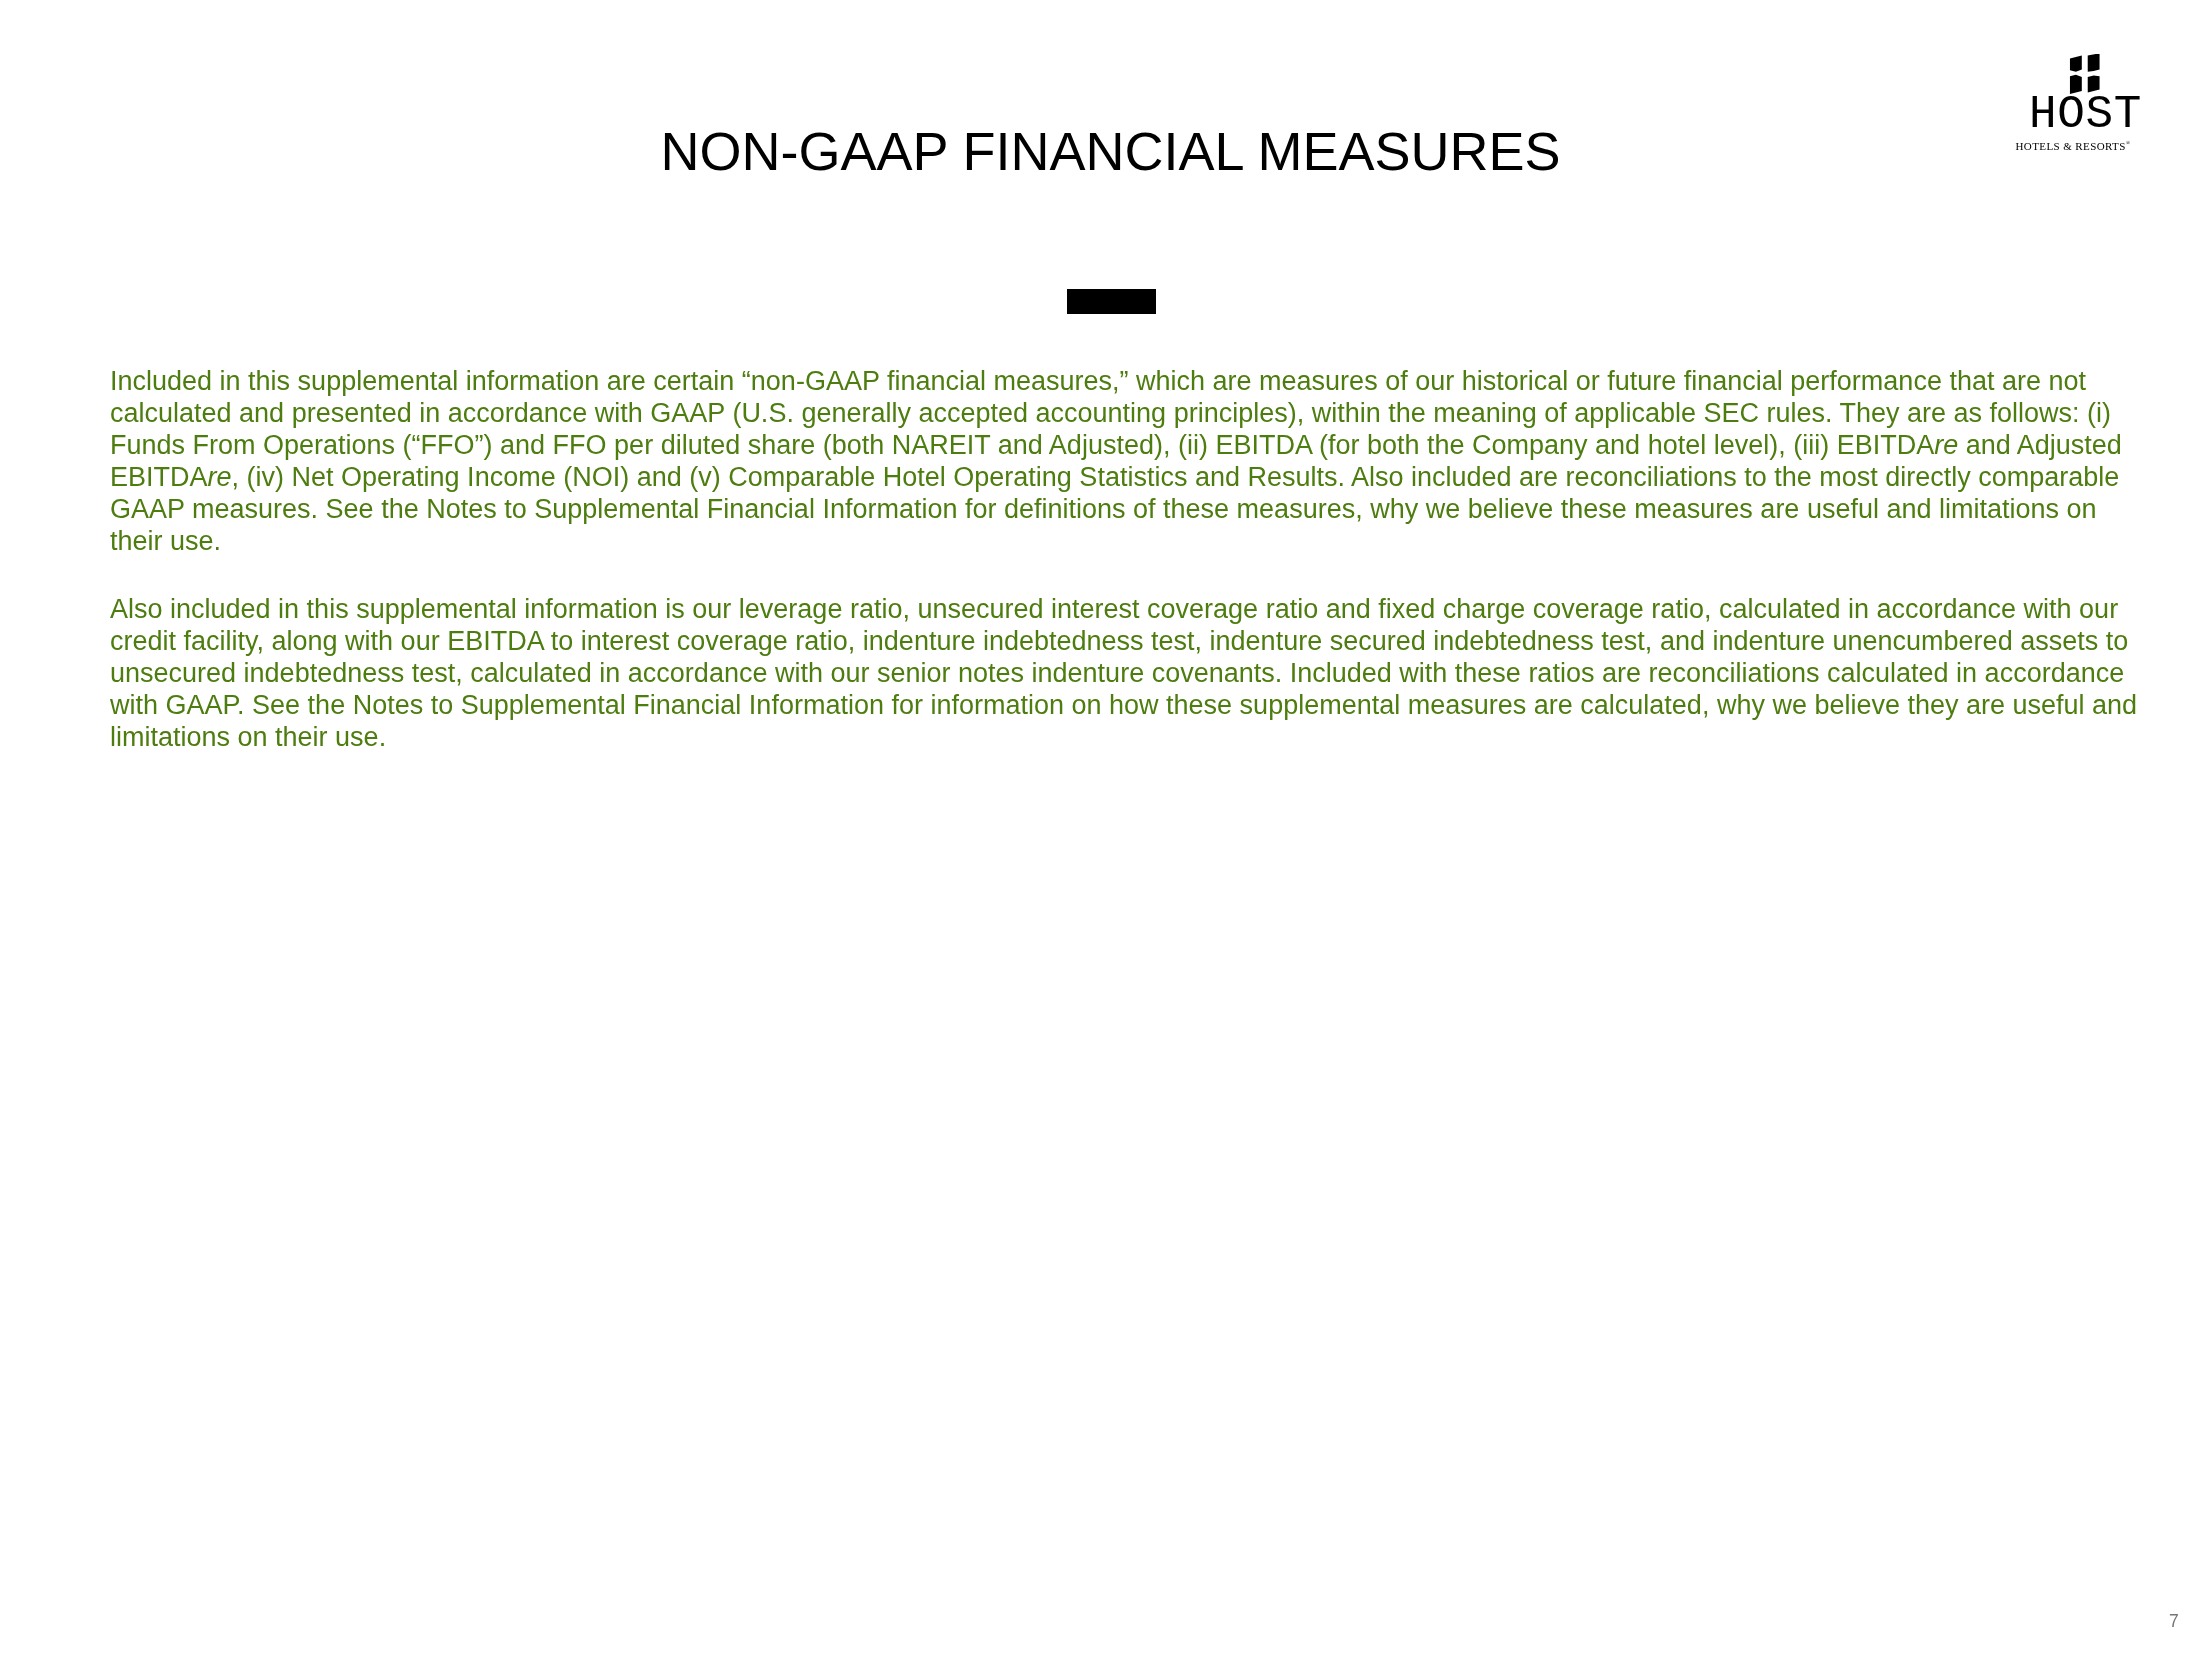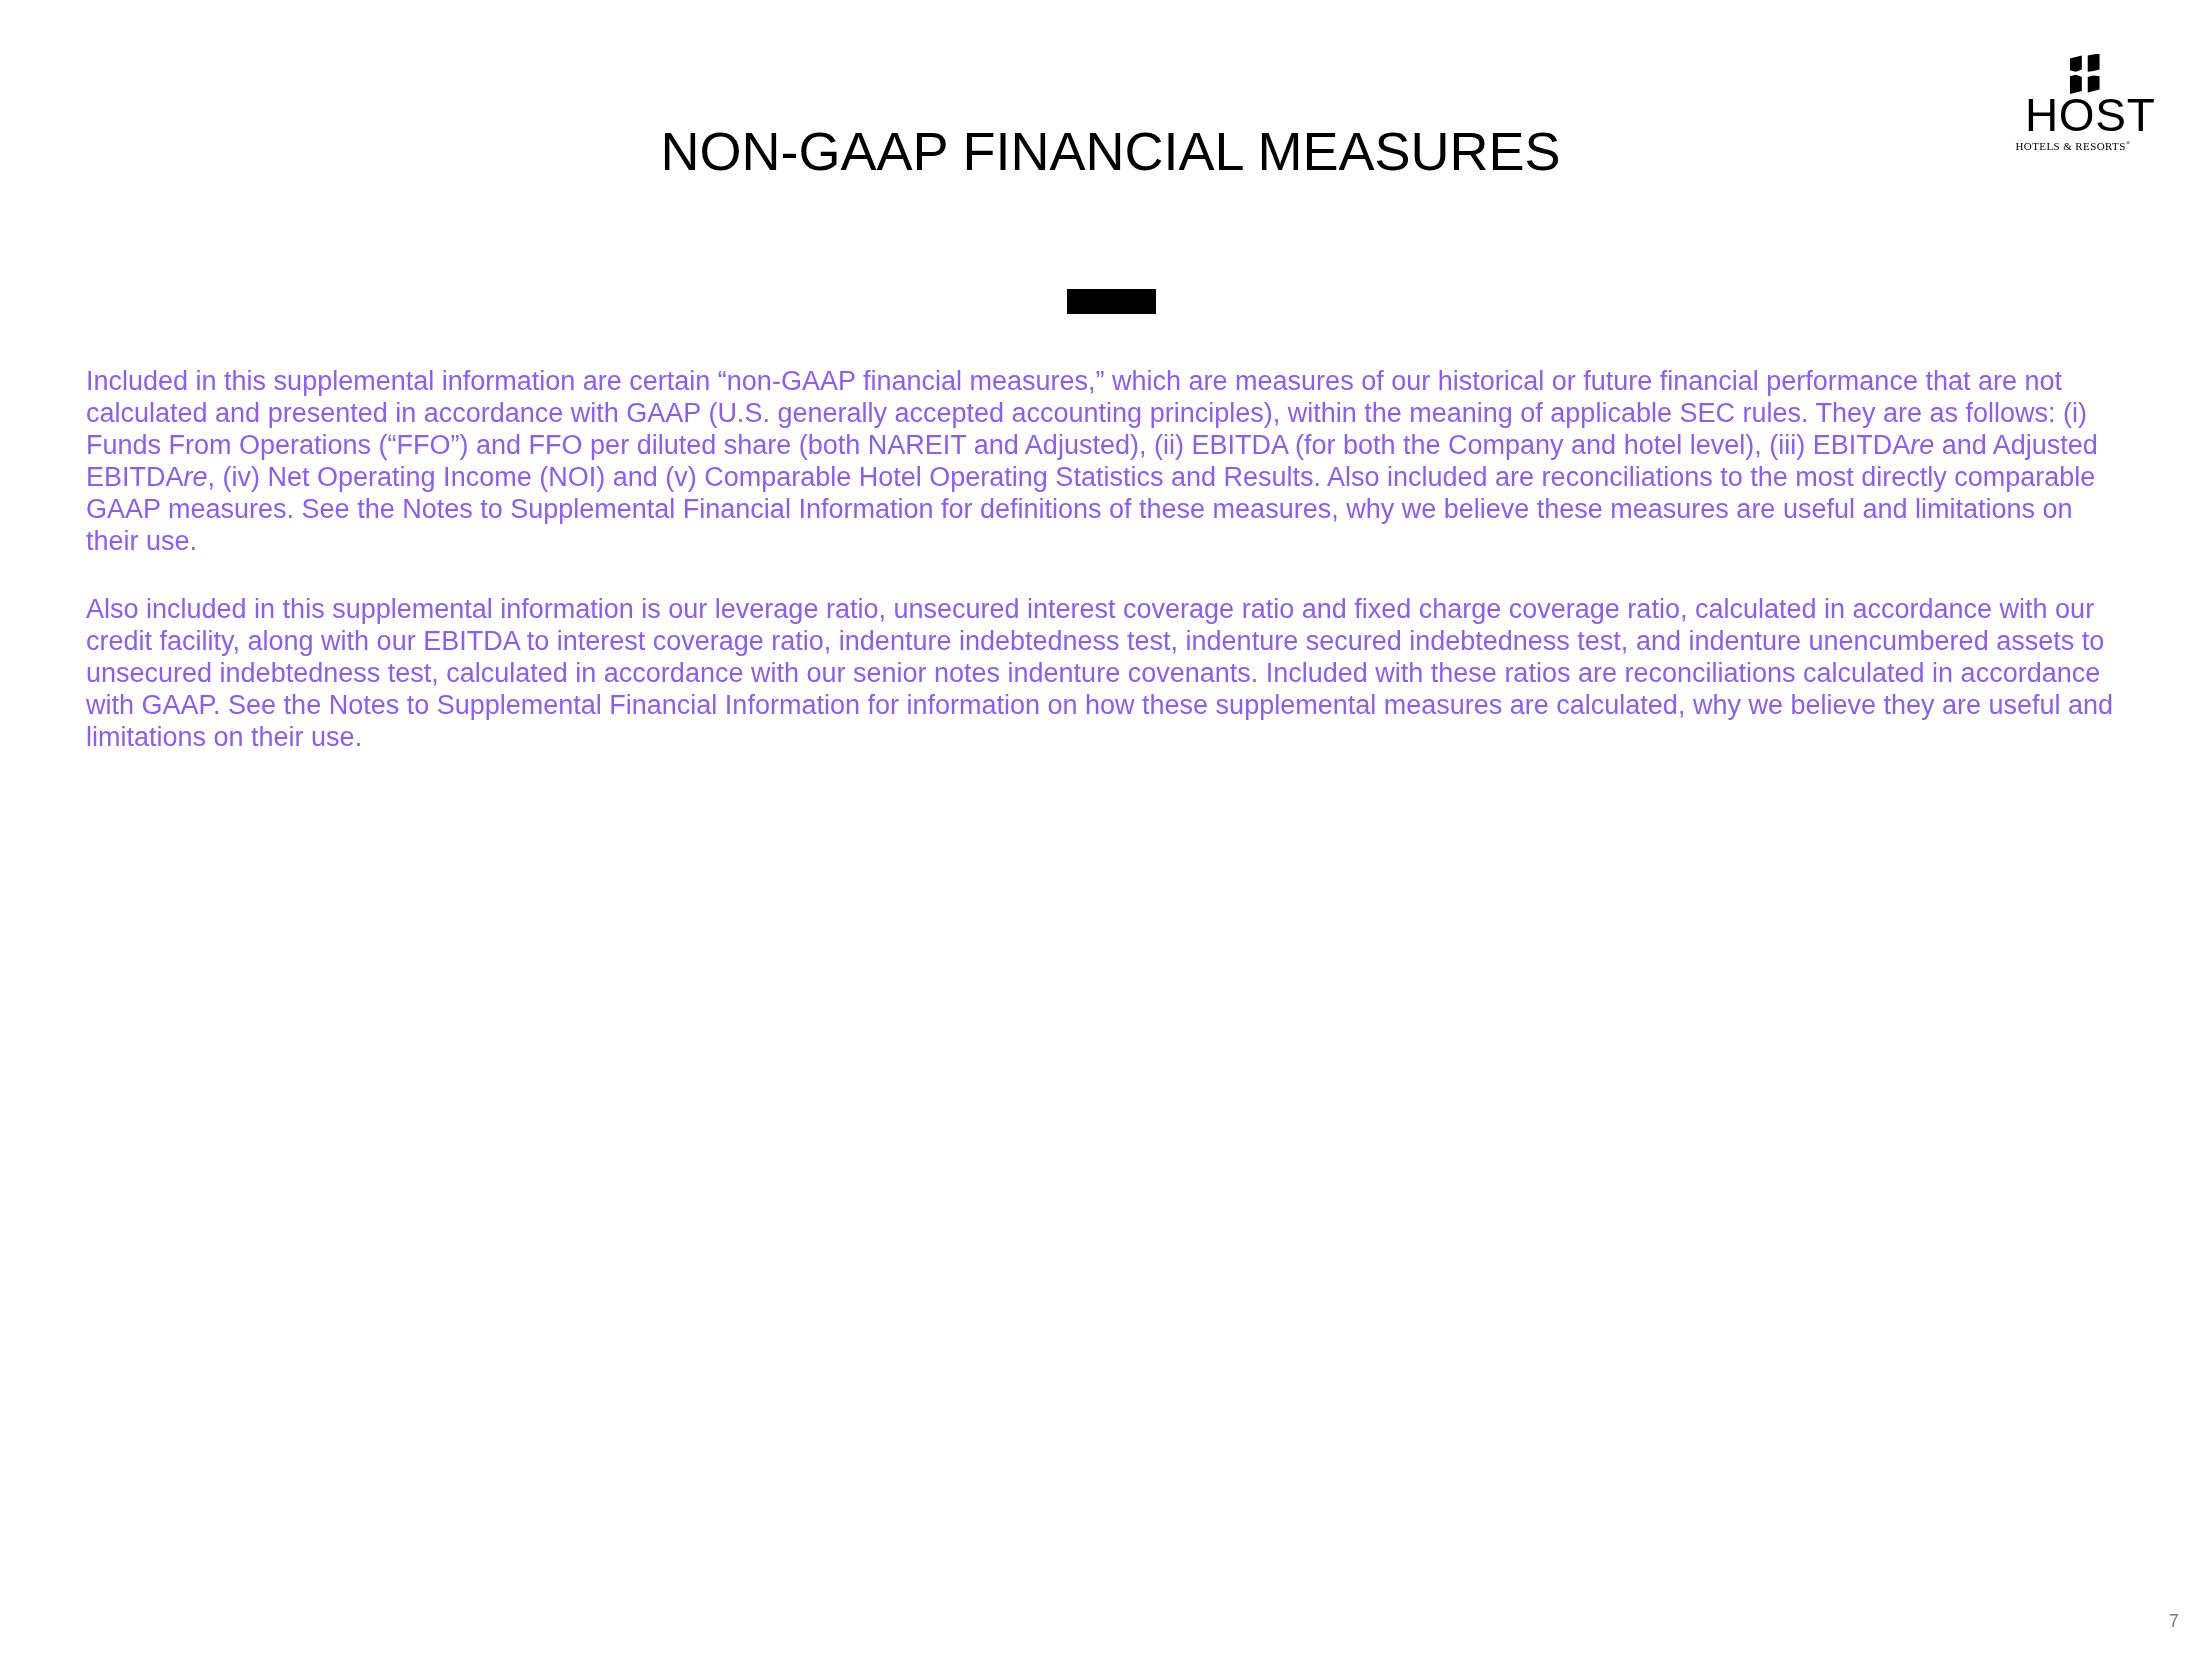--- a/index.html
+++ b/index.html
@@ -47,47 +47,47 @@
       left: 53px;
       top: 2.9px;
       width: 37px;
       height: 40px;
     }
     .logo-word {
       position: absolute;
       left: 1.5px;
       top: 41px;
       width: 140px;
-      font-family: Liberation Sans, sans-serif;
+      font-family: Liberation Mono, monospace;
       font-size: 46px;
       line-height: 46px;
       letter-spacing: 0.7px;
-      text-align: right;
+      text-align: center;
     }
     .logo-sub {
       position: absolute;
       left: 1.5px;
       top: 87px;
       font-family: "Liberation Serif", serif;
       font-size: 11px;
       line-height: 11.8px;
       letter-spacing: 0.4px;
       white-space: nowrap;
     }
     .logo-sub sup {
       font-size: 5.9px;
     }
     .body-text {
       position: absolute;
-      left: 86px;
+      left: 110px;
       top: 365px;
       width: 2029px;
       font-size: 27px;
       line-height: 32px;
-      color: #8b5cf6;
+      color: #4d7c0f;
     }
     .body-text p {
       margin: 0 0 36px 0;
     }
     .body-text i {
       font-style: italic;
     }
     .page-number {
       position: absolute;
       left: 2169px;

